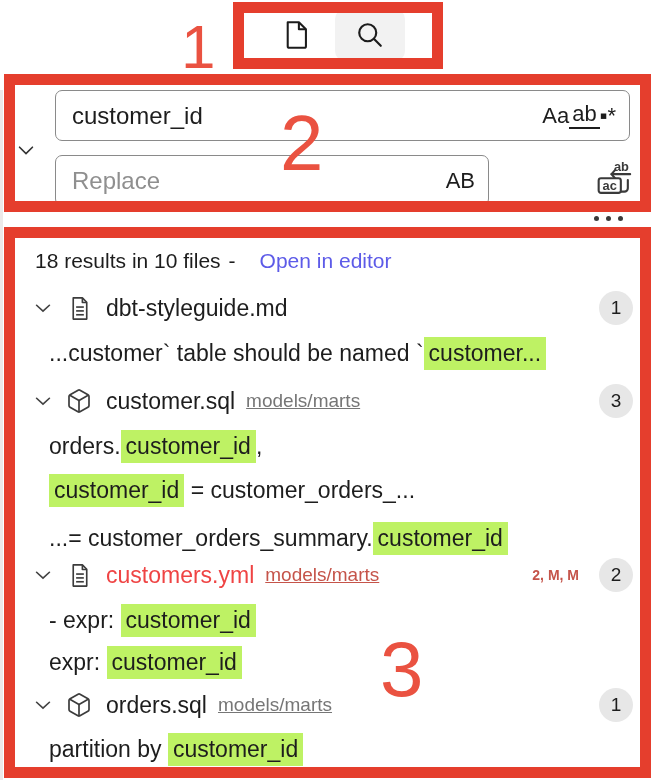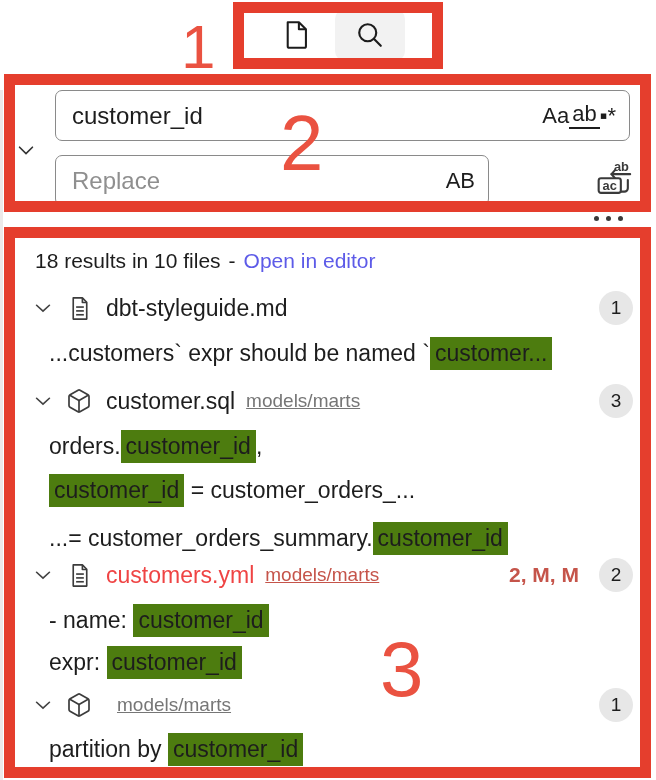--- a/index.html
+++ b/index.html
@@ -31,34 +31,34 @@
   .tgl.regex{letter-spacing:0px;}
   .replace-all{position:absolute;left:579px;top:72px;width:42px;height:42px;cursor:pointer;}
   .more-dots{position:absolute;left:594px;top:216px;display:flex;gap:7px;cursor:pointer;}
   .more-dots i{width:5px;height:5px;border-radius:50%;background:#3a3a3a;}
 
   
   .results{position:absolute;left:15px;top:239px;width:624px;height:527px;}
   .row{position:absolute;left:0;width:100%;height:38px;display:flex;align-items:center;}
   .summary{font-size:21px;padding-left:20px;box-sizing:border-box;}
   .sep{margin:0 8px;}
-  .link{color:#5d5be8;cursor:pointer;}
+  .link{color:#5d5be8;cursor:pointer;margin-left:16px;}
   .frow{padding-left:16px;box-sizing:border-box;cursor:pointer;}
   .chev{width:24px;height:24px;display:flex;align-items:center;justify-content:center;margin-right:10px;}
   .ficon{width:28px;height:28px;display:flex;align-items:center;justify-content:center;margin-right:13px;}
   .fname{font-size:23px;}
   .fpath{font-size:19px;color:#767676;margin-left:11px;text-decoration:underline;}
   .spacer{flex:1;}
-  .decor{font-size:21px;font-weight:700;color:#c5544a;margin-right:20px;}
+  .decor{font-size:14px;font-weight:700;color:#c5544a;margin-right:20px;}
   .badge{width:34px;height:34px;border-radius:50%;background:#e7e7e7;display:flex;align-items:center;
          justify-content:center;font-size:19px;color:#1d1d1d;margin-right:6px;flex:0 0 auto;}
   .red-file .fname{color:#ef4444;}
   .red-file .fpath{color:#c5544a;}
   .mrow{padding-left:34px;box-sizing:border-box;font-size:23px;white-space:pre;overflow:hidden;cursor:pointer;}
-  .hl{background:#4d7c0f;padding:3px 5px;}
+  .hl{background:#bef264;padding:3px 5px;}
 
   
   .ann{position:absolute;border:11px solid #e53e2d;box-sizing:border-box;pointer-events:none;z-index:10;background:transparent;}
   #ann1{left:233px;top:2px;width:210px;height:67px;}
   #ann2{left:4px;top:74px;width:647px;height:138px;}
   #ann3{left:4px;top:227px;width:647px;height:551px;}
   .ann-num{position:absolute;z-index:11;color:#ea5241;font-weight:500;line-height:1;pointer-events:none;}
   #num1{left:181px;top:16px;font-size:62px;}
   #num2{left:280px;top:104px;font-size:78px;}
   #num3{left:380px;top:630px;font-size:78px;}
@@ -154,21 +154,21 @@
           <line x1="10.5" y1="12.5" x2="18.5" y2="12.5"></line>
             <line x1="10.5" y1="16.5" x2="18.5" y2="16.5"></line>
             <line x1="10.5" y1="20.5" x2="18.5" y2="20.5"></line>
         </svg>
       </span>
       <span class="fname">dbt-styleguide.md</span>
       <span class="fpath"></span>
       <span class="spacer"></span>
       <span class="badge">1</span>
     </div>
-    <div class="row mrow" style="top:95px"><span>...customers` expr should be named `</span><span class="hl">customer...</span></div>
+    <div class="row mrow" style="top:95px"><span>...customer` table should be named `</span><span class="hl">customer...</span></div>
 
     <div class="row frow" style="top:143px">
       <span class="chev">
         <svg width="22" height="22" viewBox="0 0 24 24" fill="none" stroke="#424242" stroke-width="1.8" stroke-linecap="round">
             <polyline points="5,9 12,15.5 19,9"></polyline>
           </svg>
       </span>
       <span class="ficon">
         <svg width="28" height="28" viewBox="0 0 28 28" fill="none" stroke="#3c3c3c" stroke-width="1.7" stroke-linejoin="round">
           <path d="M24 18.6V9.4a1.9 1.9 0 0 0-1-1.66l-8-4.6a1.9 1.9 0 0 0-1.9 0l-8 4.6A1.9 1.9 0 0 0 4 9.4v9.2a1.9 1.9 0 0 0 1 1.66l8 4.6a1.9 1.9 0 0 0 1.9 0l8-4.6a1.9 1.9 0 0 0 1.1-1.66z"></path>
@@ -199,36 +199,37 @@
             <line x1="10.5" y1="16.5" x2="18.5" y2="16.5"></line>
             <line x1="10.5" y1="20.5" x2="18.5" y2="20.5"></line>
         </svg>
       </span>
       <span class="fname">customers.yml</span>
       <span class="fpath">models/marts</span>
       <span class="spacer"></span>
       <span class="decor">2, M, M</span>
       <span class="badge">2</span>
     </div>
-    <div class="row mrow" style="top:362px"><span>- name: </span><span class="hl">customer_id</span></div>
+    <div class="row mrow" style="top:362px"><span>- expr: </span><span class="hl">customer_id</span></div>
     <div class="row mrow" style="top:404px"><span>expr: </span><span class="hl">customer_id</span></div>
 
     <div class="row frow" style="top:447px">
       <span class="chev">
         <svg width="22" height="22" viewBox="0 0 24 24" fill="none" stroke="#424242" stroke-width="1.8" stroke-linecap="round">
             <polyline points="5,9 12,15.5 19,9"></polyline>
           </svg>
       </span>
       <span class="ficon">
         <svg width="28" height="28" viewBox="0 0 28 28" fill="none" stroke="#3c3c3c" stroke-width="1.7" stroke-linejoin="round">
           <path d="M24 18.6V9.4a1.9 1.9 0 0 0-1-1.66l-8-4.6a1.9 1.9 0 0 0-1.9 0l-8 4.6A1.9 1.9 0 0 0 4 9.4v9.2a1.9 1.9 0 0 0 1 1.66l8 4.6a1.9 1.9 0 0 0 1.9 0l8-4.6a1.9 1.9 0 0 0 1.1-1.66z"></path>
           <polyline points="4.4,8.1 14,13.6 23.6,8.1"></polyline>
           <line x1="14" y1="25" x2="14" y2="13.6"></line>
         </svg>
       </span>
+      <span class="fname">orders.sql</span>
       <span class="fpath">models/marts</span>
       <span class="spacer"></span>
       <span class="badge">1</span>
     </div>
     <div class="row mrow" style="top:491px"><span>partition by </span><span class="hl">customer_id</span></div>
   </div>
 
   <div class="ann" id="ann1"></div>
   <div class="ann" id="ann2"></div>
   <div class="ann" id="ann3"></div>

